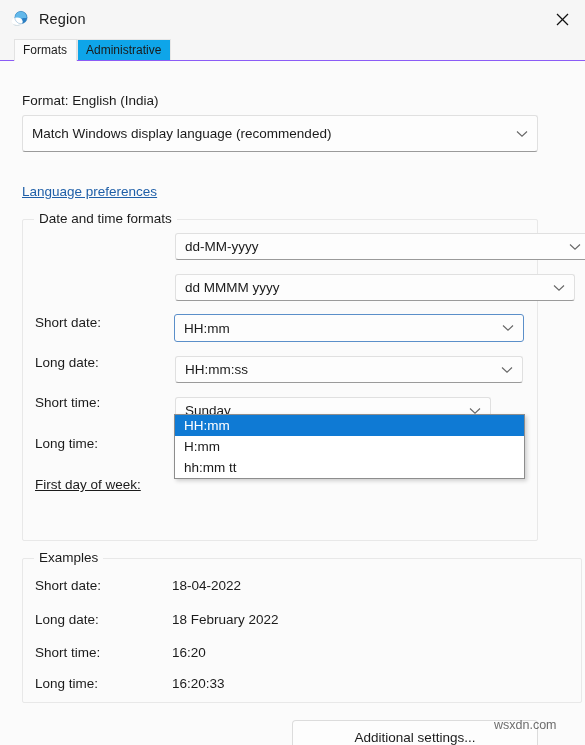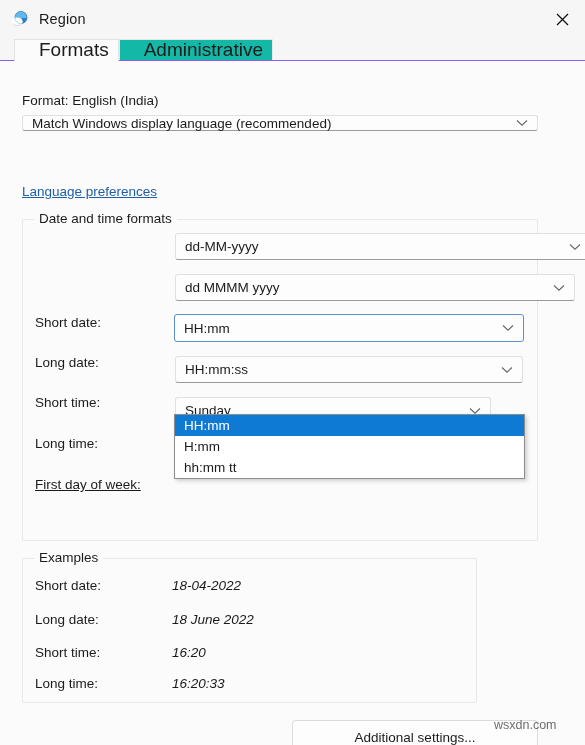--- a/index.html
+++ b/index.html
@@ -52,38 +52,38 @@
   
   .tabstrip {
     height: 22px;
     padding-left: 14px;
     display: flex;
     align-items: flex-end;
     background: #f6f6f6;
     position: relative;
   }
   .tab {
-    font-size: 19px;
-    padding: 2px 9px 3px 24px;
+    font-size: 12px;
+    padding: 2px 9px 3px 8px;
     line-height: 16px;
     color: #1b1b1b;
     cursor: default;
     border: 1px solid transparent;
     border-bottom: none;
     position: relative;
     top: 1px;
     text-align: center;
   }
   .tab.active {
     background: #fbfbfb;
     border-color: #e2e2e2;
     z-index: 2;
   }
   .tab.inactive {
-    background: #14b8a6;
+    background: #0ea5e9;
     border-color: #e6e6e6;
   }
 
   
   .page {
     position: absolute;
     left: 0;
     top: 60px;
     width: 585px;
     height: 685px;
@@ -123,21 +123,21 @@
     display: flex;
     align-items: center;
     justify-content: center;
     margin-right: 4px;
   }
   .combo.focused {
     border: 1px solid #5b8fc9;
     border-bottom-color: #5b8fc9;
   }
 
-  #combo-format { left: 22px; top: 54px; width: 516px; height: 16px; }
+  #combo-format { left: 22px; top: 54px; width: 516px; height: 37px; }
   #combo-shortdate { left: 175px; top: 172px; width: 416px; height: 27px; }
   #combo-longdate  { left: 175px; top: 213px; width: 400px; height: 27px; }
   #combo-shorttime { left: 174px; top: 253px; width: 350px; height: 28px; }
   #combo-longtime  { left: 175px; top: 295px; width: 348px; height: 27px; }
   #combo-firstday  { left: 175px; top: 336px; width: 316px; height: 27px; justify-content: space-between; }
 
   
   .link {
     position: absolute;
     left: 22px;
@@ -159,39 +159,39 @@
   .groupbox > .gb-title {
     position: absolute;
     top: -9px;
     left: 11px;
     background: #fbfbfb;
     padding: 0 5px;
     font-size: 13.5px;
     color: #1b1b1b;
   }
   #gb-datetime { left: 22px; top: 158px; width: 516px; height: 322px; }
-  #gb-examples { left: 22px; top: 497px; width: 455px; height: 145px; text-align: center; }
+  #gb-examples { left: 22px; top: 497px; width: 560px; height: 145px; text-align: center; }
 
   .row-label {
     position: absolute;
     font-size: 13.5px;
     color: #1b1b1b;
     white-space: nowrap;
   }
 
   
   .lbl-shortdate { left: 35px; top: 254px; }
   .lbl-longdate  { left: 35px; top: 294px; }
   .lbl-shorttime { left: 35px; top: 334px; }
   .lbl-longtime  { left: 35px; top: 375px; }
   .lbl-firstday  { left: 35px; top: 416px; text-decoration: underline; }
 
   
   .ex-label { position: absolute; font-size: 13.5px; }
-  .ex-value { position: absolute; font-size: 13.5px; font-style: italic; }
+  .ex-value { position: absolute; font-size: 13.5px; }
   .ex-l1 { left: 35px; top: 517px; } .ex-v1 { left: 172px; top: 517px; }
   .ex-l2 { left: 35px; top: 551px; } .ex-v2 { left: 172px; top: 551px; }
   .ex-l3 { left: 35px; top: 584px; } .ex-v3 { left: 172px; top: 584px; }
   .ex-l4 { left: 35px; top: 615px; } .ex-v4 { left: 172px; top: 615px; }
 
   
   .dropdown-list {
     position: absolute;
     left: 174px;
     top: 353px;
@@ -354,21 +354,21 @@
   </div>
 
   <div class="groupbox" id="gb-examples">
     <span class="gb-title">Examples</span>
   </div>
 
   <div class="ex-label ex-l1">Short date:</div>
   <div class="ex-value ex-v1">18-04-2022</div>
 
   <div class="ex-label ex-l2">Long date:</div>
-  <div class="ex-value ex-v2">18 June 2022</div>
+  <div class="ex-value ex-v2">18 February 2022</div>
 
   <div class="ex-label ex-l3">Short time:</div>
   <div class="ex-value ex-v3">16:20</div>
 
   <div class="ex-label ex-l4">Long time:</div>
   <div class="ex-value ex-v4">16:20:33</div>
 
   <button class="btn" id="btn-additional">Additional settings...</button>
 
 </div>

